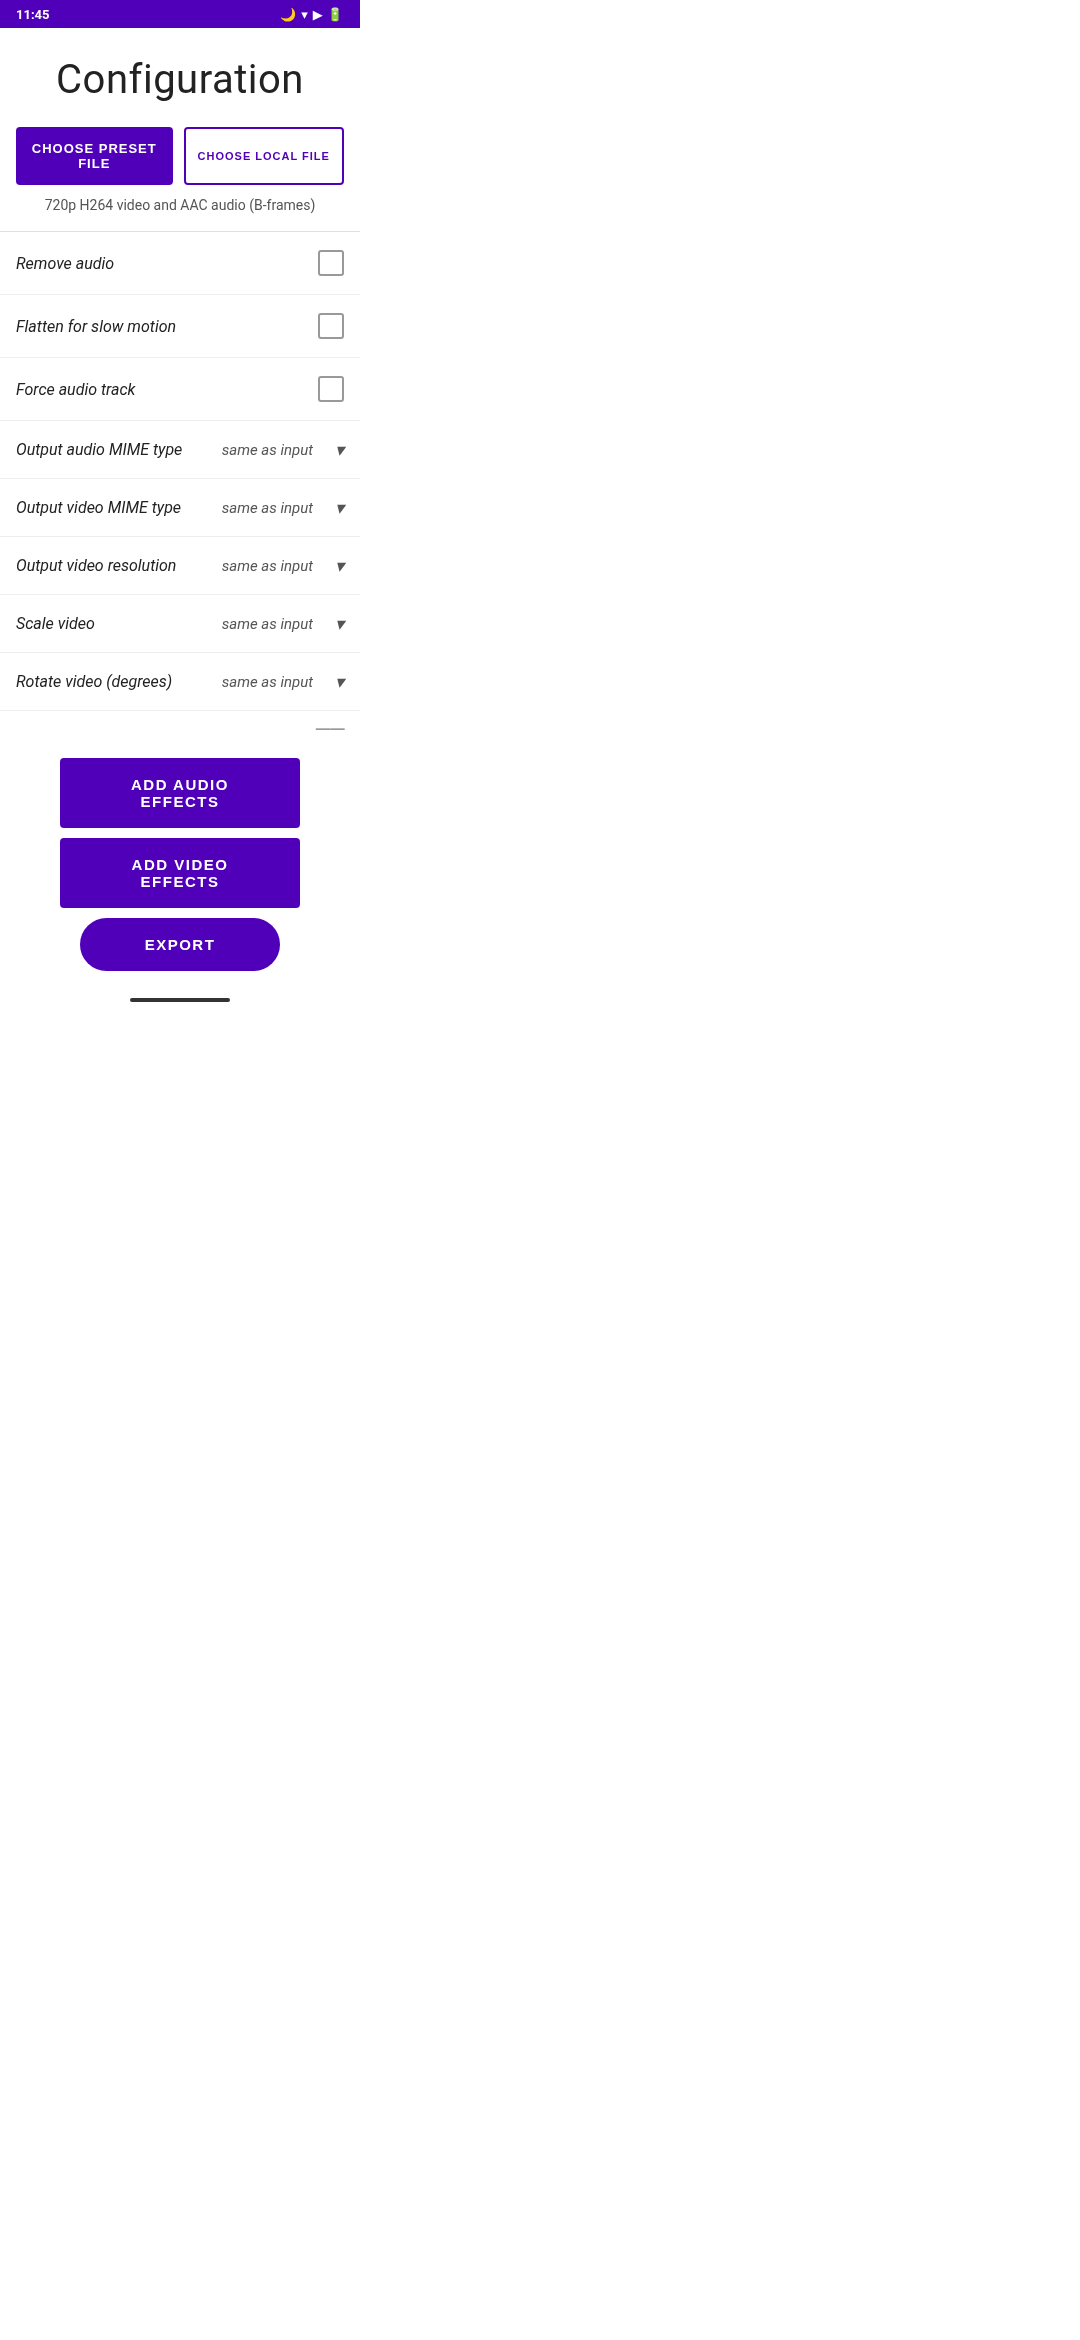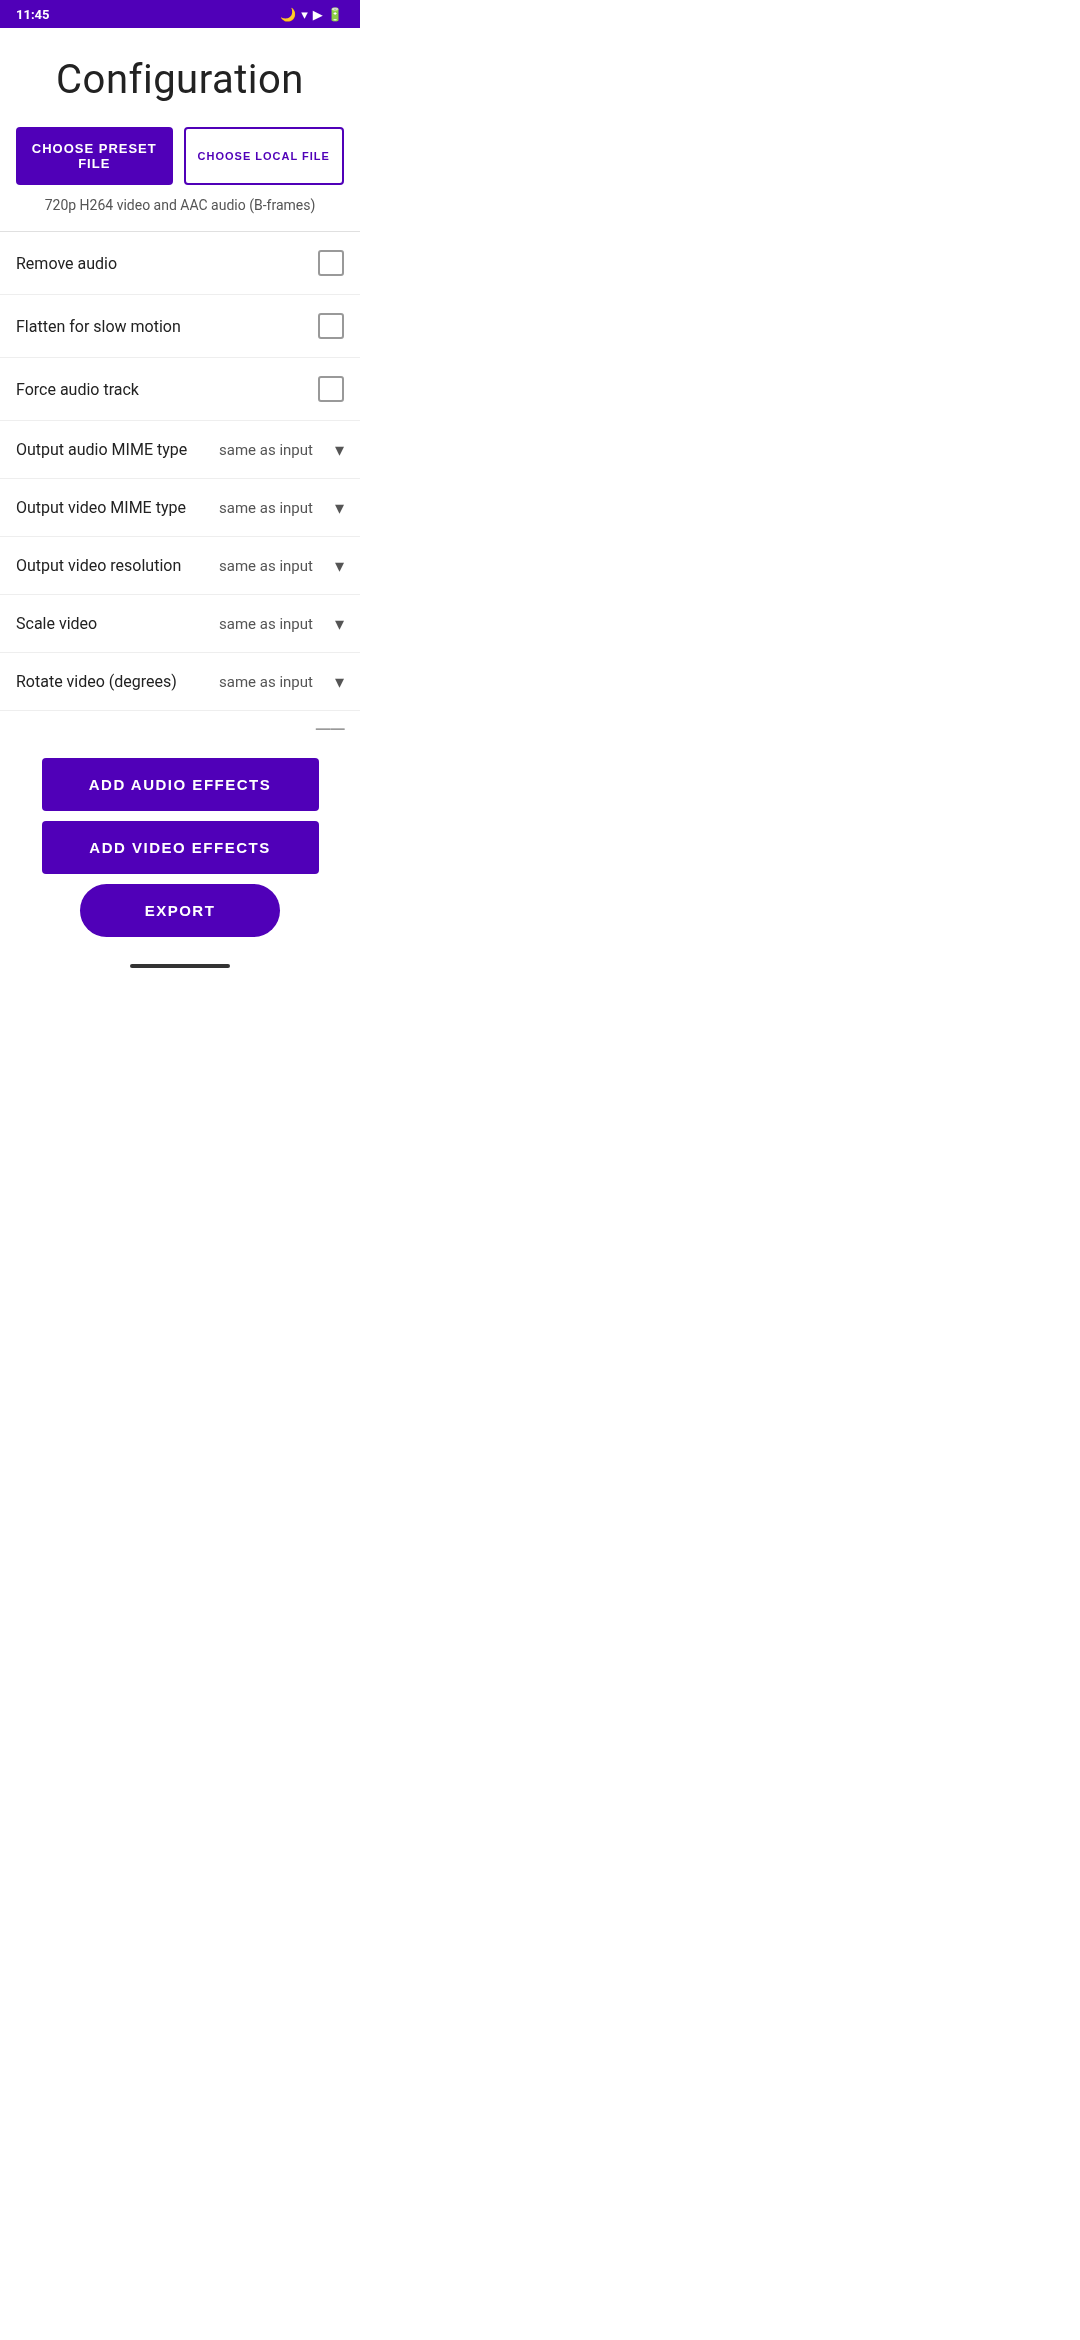--- a/index.html
+++ b/index.html
@@ -98,20 +98,21 @@
       background: #e0e0e0;
       margin: 0 0;
     }
 
     .option-row {
       display: flex;
       align-items: center;
       justify-content: flex-end;
       padding: 18px 16px;
       border-bottom: 1px solid #eeeeee;
+      font-style: italic;
     }
 
     .option-label {
       font-size: 16px;
       color: #222222;
       flex: 1;
     }
 
     .checkbox-wrap {
       width: 26px;
@@ -161,21 +162,21 @@
     .btn-action {
       background: #5000b8;
       color: white;
       border: none;
       border-radius: 4px;
       padding: 18px 32px;
       font-size: 15px;
       font-weight: 700;
       letter-spacing: 1.5px;
       cursor: pointer;
-      width: 277px;
+      width: 240px;
       text-align: center;
     }
 
     .btn-export {
       background: #5000b8;
       color: white;
       border: none;
       border-radius: 30px;
       padding: 18px 32px;
       font-size: 15px;

